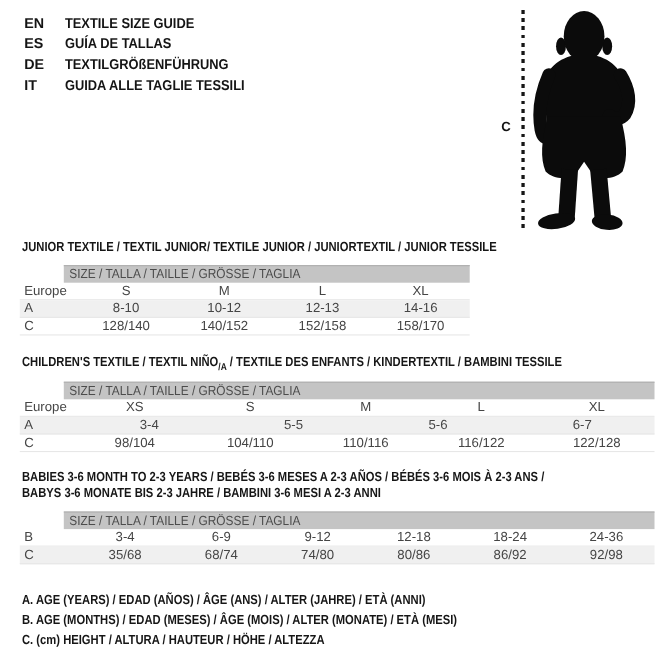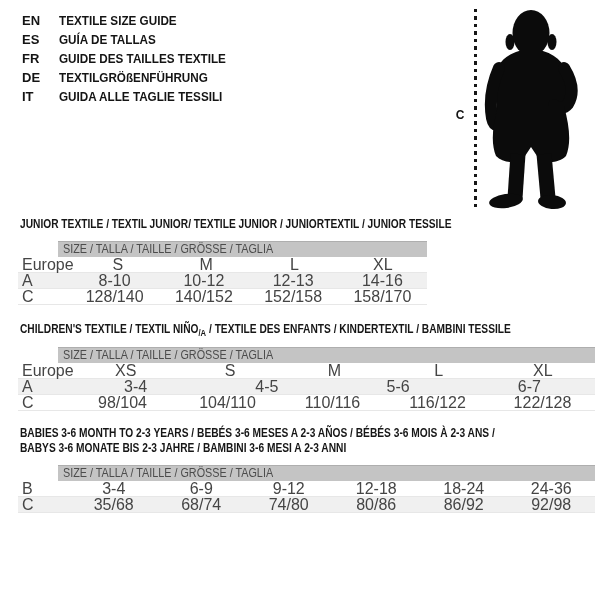--- a/index.html
+++ b/index.html
@@ -23,21 +23,21 @@
   .tsec-title{position:absolute;left:20px;font-size:12px;font-weight:bold;color:#161616;
     white-space:nowrap;transform:scaleX(0.85);transform-origin:0 0;line-height:15px;}
   .t1{top:217px;} .t2{top:322px;} .t3{top:426px;}
   .sub{vertical-align:sub;font-size:9px;}
 
   
   .grid{position:absolute;left:18px;}
   .g1{top:241px;width:409px;} .g2{top:347px;width:577px;} .g3{top:465px;width:577px;}
   .g-head{background:var(--hdr-bg,#c4c4c4);color:#4c4c4c;font-size:12px;line-height:15px;
     border-top:1px solid #aeaeae;padding-left:5px;overflow:hidden;margin-left:40px;}
-  .g-row{display:flex;line-height:15px;font-size:16px;color:#454545;border-bottom:1px solid #e7e7e7;}
+  .g-row{display:flex;line-height:15px;font-size:12px;color:#454545;border-bottom:1px solid #e7e7e7;}
   .grid > :nth-child(3){background:var(--shade-bg,#f0f0f0);}
   .g-label{flex:0 0 48px;padding-left:4px;}
   .g-cell{flex:1;text-align:center;}
 
   
   .footnotes{position:absolute;left:20px;top:536px;}
   .footnote{font-size:12px;font-weight:bold;color:#161616;line-height:18px;white-space:nowrap;
     transform:scaleX(0.85);transform-origin:0 0;}
 </style>
 </head>
@@ -46,24 +46,20 @@
 <div class="canvas">
 
   <div class="lang-block">
     <div class="lang-row">
       <span class="lang-code">EN</span>
       <span class="cond">TEXTILE SIZE GUIDE</span>
     </div>
     <div class="lang-row">
       <span class="lang-code">ES</span>
       <span class="cond">GUÍA DE TALLAS</span>
-    </div>
-    <div class="lang-row">
-      <span class="lang-code">FR</span>
-      <span class="cond">GUIDE DES TAILLES TEXTILE</span>
     </div>
     <div class="lang-row">
       <span class="lang-code">DE</span>
       <span class="cond">TEXTILGRÖßENFÜHRUNG</span>
     </div>
     <div class="lang-row">
       <span class="lang-code">IT</span>
       <span class="cond">GUIDA ALLE TAGLIE TESSILI</span>
     </div>
   </div>
@@ -119,21 +115,21 @@
         <div class="g-label">Europe</div>
         <div class="g-cell">XS</div>
         <div class="g-cell">S</div>
         <div class="g-cell">M</div>
         <div class="g-cell">L</div>
         <div class="g-cell">XL</div>
       </div>
       <div class="g-row">
         <div class="g-label">A</div>
         <div class="g-cell">3-4</div>
-        <div class="g-cell">4-5</div>
+        <div class="g-cell">5-5</div>
         <div class="g-cell">5-6</div>
         <div class="g-cell">6-7</div>
       </div>
       <div class="g-row">
         <div class="g-label">C</div>
         <div class="g-cell">98/104</div>
         <div class="g-cell">104/110</div>
         <div class="g-cell">110/116</div>
         <div class="g-cell">116/122</div>
         <div class="g-cell">122/128</div>
@@ -159,14 +155,19 @@
         <div class="g-label">C</div>
         <div class="g-cell">35/68</div>
         <div class="g-cell">68/74</div>
         <div class="g-cell">74/80</div>
         <div class="g-cell">80/86</div>
         <div class="g-cell">86/92</div>
         <div class="g-cell">92/98</div>
       </div>
     </div>
 
+  <div class="footnotes">
+    <div class="footnote">A. AGE (YEARS) / EDAD (AÑOS) / ÂGE (ANS) / ALTER (JAHRE) / ETÀ (ANNI)</div>
+    <div class="footnote">B. AGE (MONTHS) / EDAD (MESES) / ÂGE (MOIS) / ALTER (MONATE) / ETÀ (MESI)</div>
+    <div class="footnote">C. (cm) HEIGHT / ALTURA / HAUTEUR / HÖHE / ALTEZZA</div>
+  </div>
 
 </div>
 
 </body></html>

